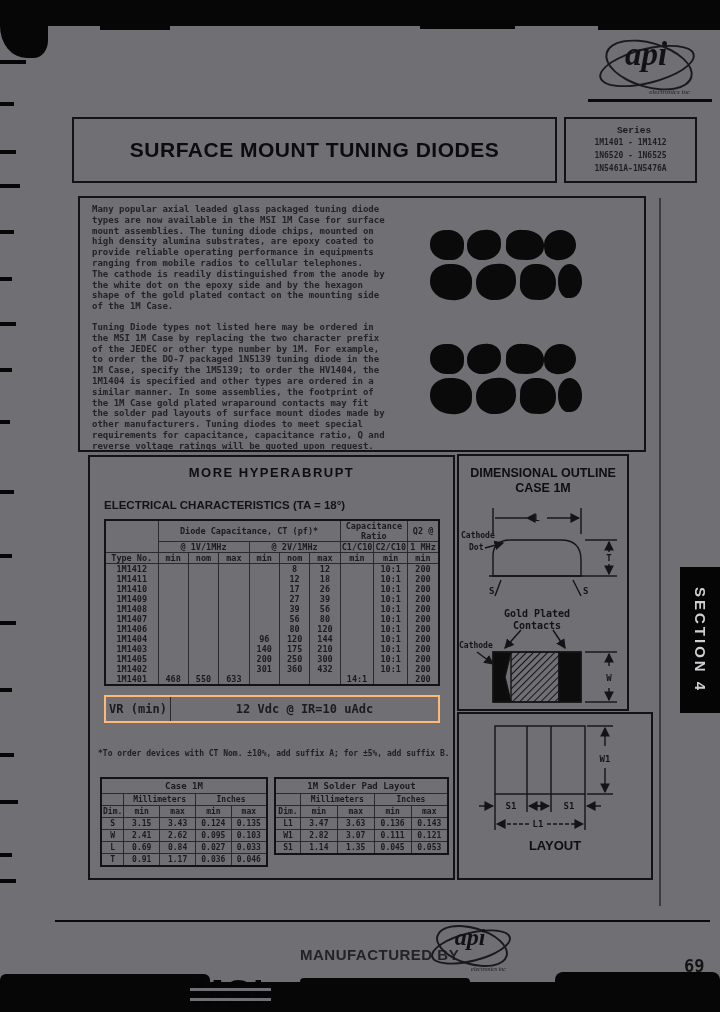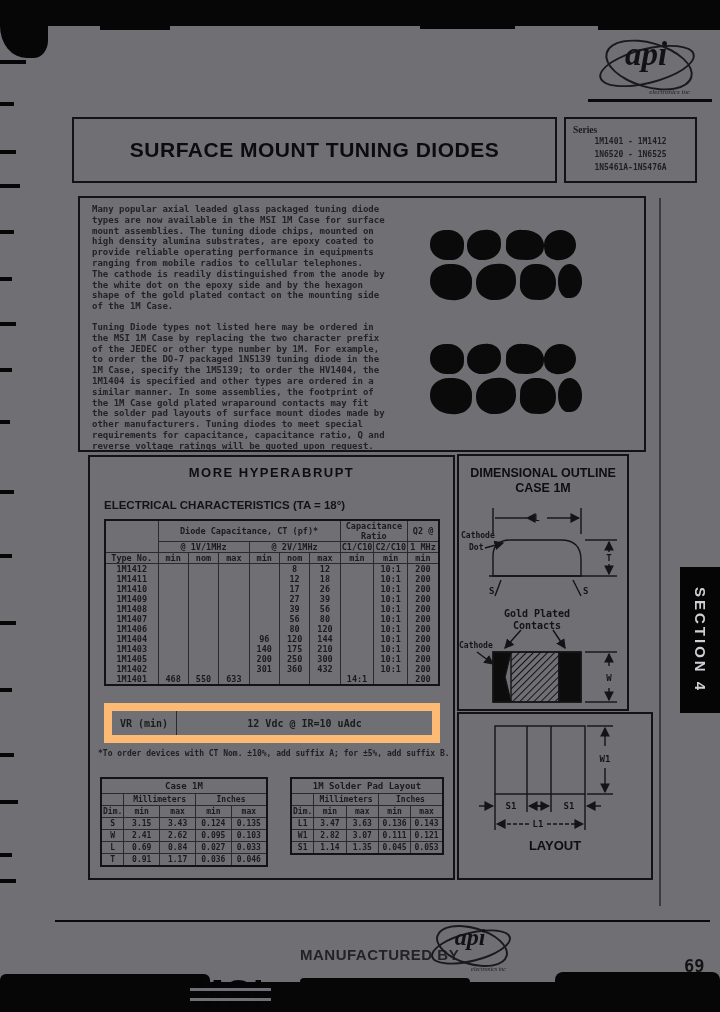--- a/index.html
+++ b/index.html
@@ -14,21 +14,21 @@
 
   
   #top-band{left:0;top:0;width:720px;height:26px;background:#060607;}
   #bottom-band{left:0;top:982px;width:720px;height:30px;background:#060607;}
   .bump{background:#060607;}
 
   
   #title-box{left:72px;top:117px;width:485px;height:66px;}
   #page-title{width:100%;text-align:center;line-height:62px;font-size:21px;font-weight:bold;letter-spacing:.5px;color:#0c0c0e;}
   #series-box{left:564px;top:117px;width:133px;height:66px;padding-top:6px;}
-  #series-box .s-title{text-align:left;font-size:9.5px;font-weight:bold;font-family:Liberation Serif, serif;margin-left:7px;}
+  #series-box .s-title{text-align:center;font-size:9.5px;font-weight:bold;font-family:Liberation Mono, monospace;margin-left:7px;}
   #series-box .s-line{text-align:center;font-size:8px;font-weight:bold;font-family:"DejaVu Sans Mono",monospace;line-height:13px;color:#202024;}
 
   
   .api-logo{position:absolute;}
   .api-logo .orbit{position:absolute;border:2px solid #1a1a1d;border-radius:50%;}
   .api-text{position:absolute;width:100%;text-align:center;font-family:"Liberation Serif",serif;font-style:italic;font-weight:bold;color:#121214;}
   .api-tag{position:absolute;right:6px;bottom:0;font-family:"Liberation Serif",serif;font-style:italic;font-size:7px;color:#1d1d20;}
   #api-top{left:596px;top:34px;width:100px;height:62px;}
   #api-top .api-text{top:2px;font-size:33px;}
   #api-top-rule{left:588px;top:99px;width:124px;height:3px;background:#0a0a0b;}
@@ -48,32 +48,32 @@
   #main-box{left:88px;top:455px;width:367px;height:425px;}
   #more-title{top:8px;width:100%;text-align:center;font-size:13px;font-weight:bold;letter-spacing:1.5px;color:#0e0e10;}
   #elec-subtitle{left:14px;top:42px;font-size:11.5px;font-weight:bold;color:#131316;}
 
   table{border-collapse:collapse;font-family:"DejaVu Sans Mono",monospace;color:#1b1b1e;}
   .etable{position:absolute;left:14px;top:62px;width:336px;font-size:8.5px;font-weight:bold;border:2px solid #131315;}
   .etable th,.etable td{border-left:1px solid #2b2b2e;border-right:1px solid #2b2b2e;padding:0 1px;height:10px;text-align:center;}
   .etable thead th{border-bottom:1px solid #2b2b2e;}
   .etable .grp{height:12px;}
 
-  .ltable{position:absolute;left:14px;top:238px;width:336px;font-size:10px;font-weight:bold;border:8px solid #fdba74;margin-top:8px;}
+  .ltable{position:absolute;left:14px;top:238px;width:336px;font-size:12px;font-weight:bold;border:2px solid #fdba74;}
   .ltable td{height:22px;text-align:center;}
   .ltable td.lab{width:62px;border-right:1px solid #2b2b2e;}
   .ltable tr + tr td{border-top:1px dashed #2b2b2e;}
 
   #footnote{left:8px;top:292px;font-family:"DejaVu Sans Mono",monospace;font-size:8px;font-weight:bold;color:#202024;}
 
   .dimtable{position:absolute;top:320px;font-size:8px;font-weight:bold;border:2px solid #131315;}
   .dimtable th,.dimtable td{border:1px solid #2b2b2e;height:11px;text-align:center;padding:0 1px;}
   .dimtable .ttl{height:14px;font-size:9px;}
   #case-table{left:10px;width:168px;}
-  #pad-table{left:200px;width:154px;}
+  #pad-table{left:184px;width:175px;}
 
   
   #outline-box{left:457px;top:454px;width:172px;height:257px;}
   #outline-title{top:10px;width:100%;text-align:center;font-size:12.5px;font-weight:bold;line-height:15px;color:#0e0e10;}
   #padlayout-box{left:457px;top:712px;width:196px;height:168px;}
   #pad-caption{top:124px;width:100%;text-align:center;font-size:13px;font-weight:bold;line-height:16px;color:#0e0e10;}
   svg text{font-family:"DejaVu Sans Mono",monospace;font-weight:bold;fill:#141416;}
 
   
   #section-tab{left:680px;top:567px;width:40px;height:146px;background:#050506;display:flex;align-items:center;justify-content:center;}

